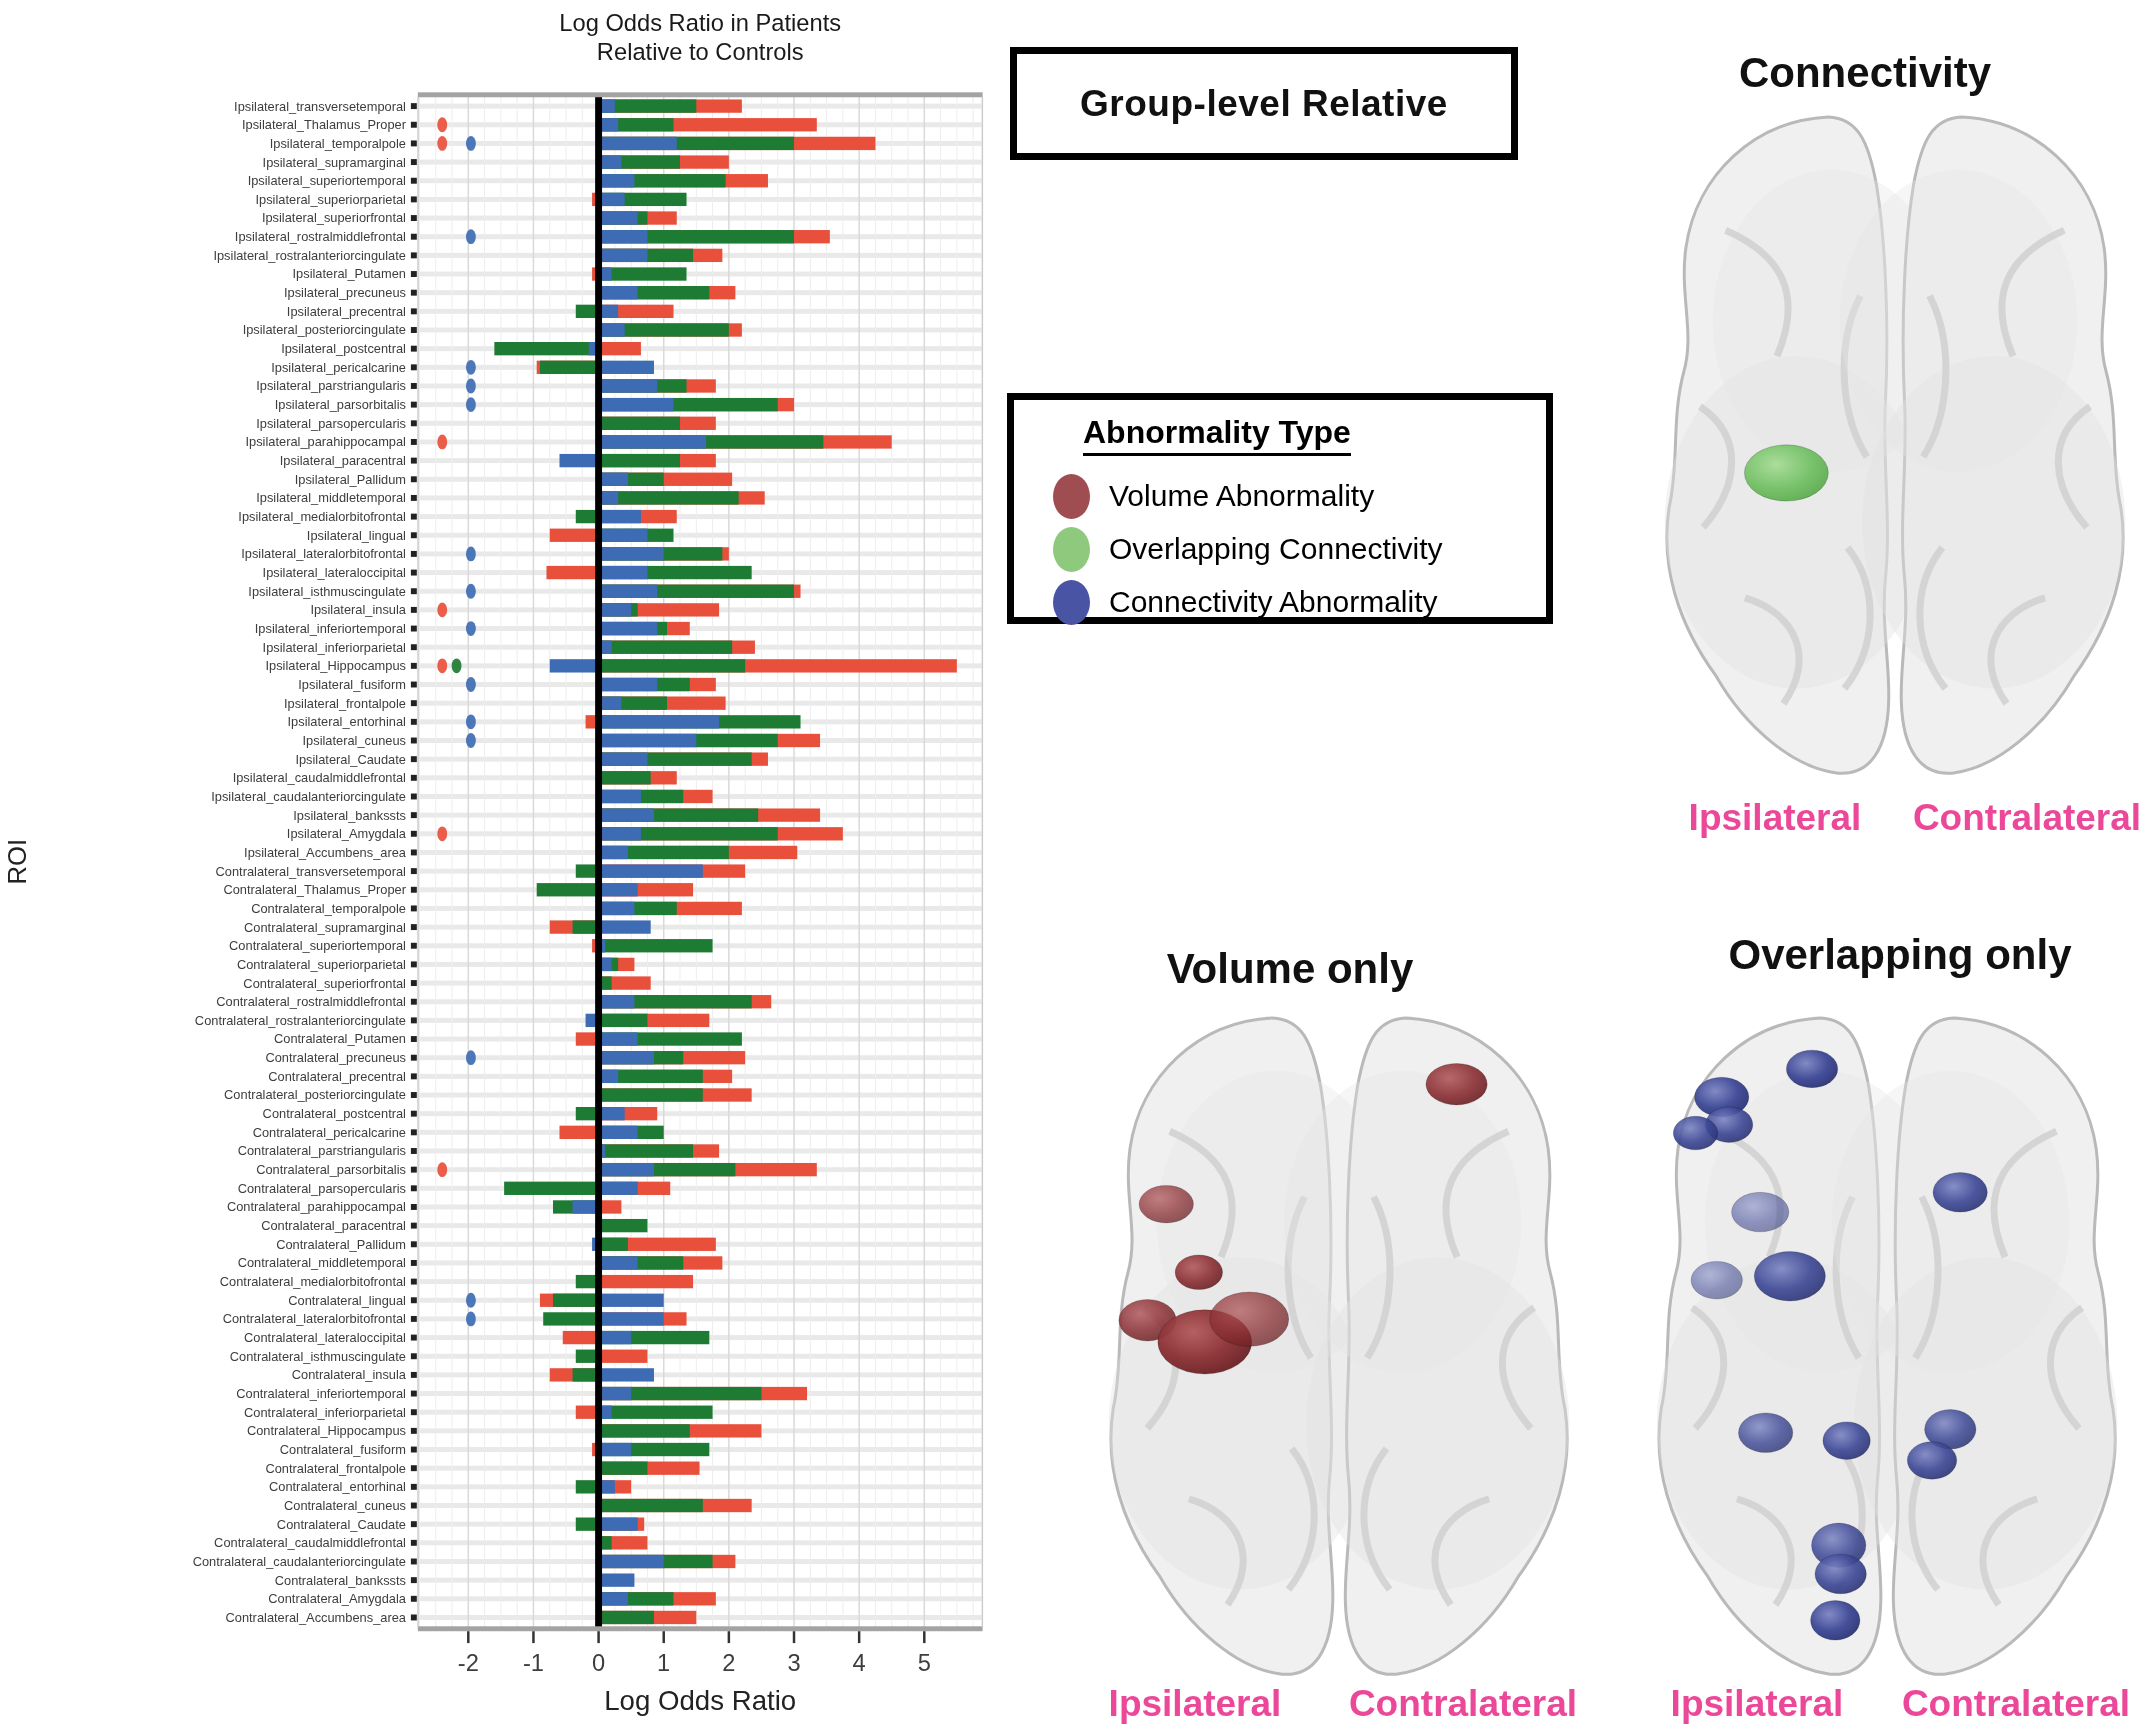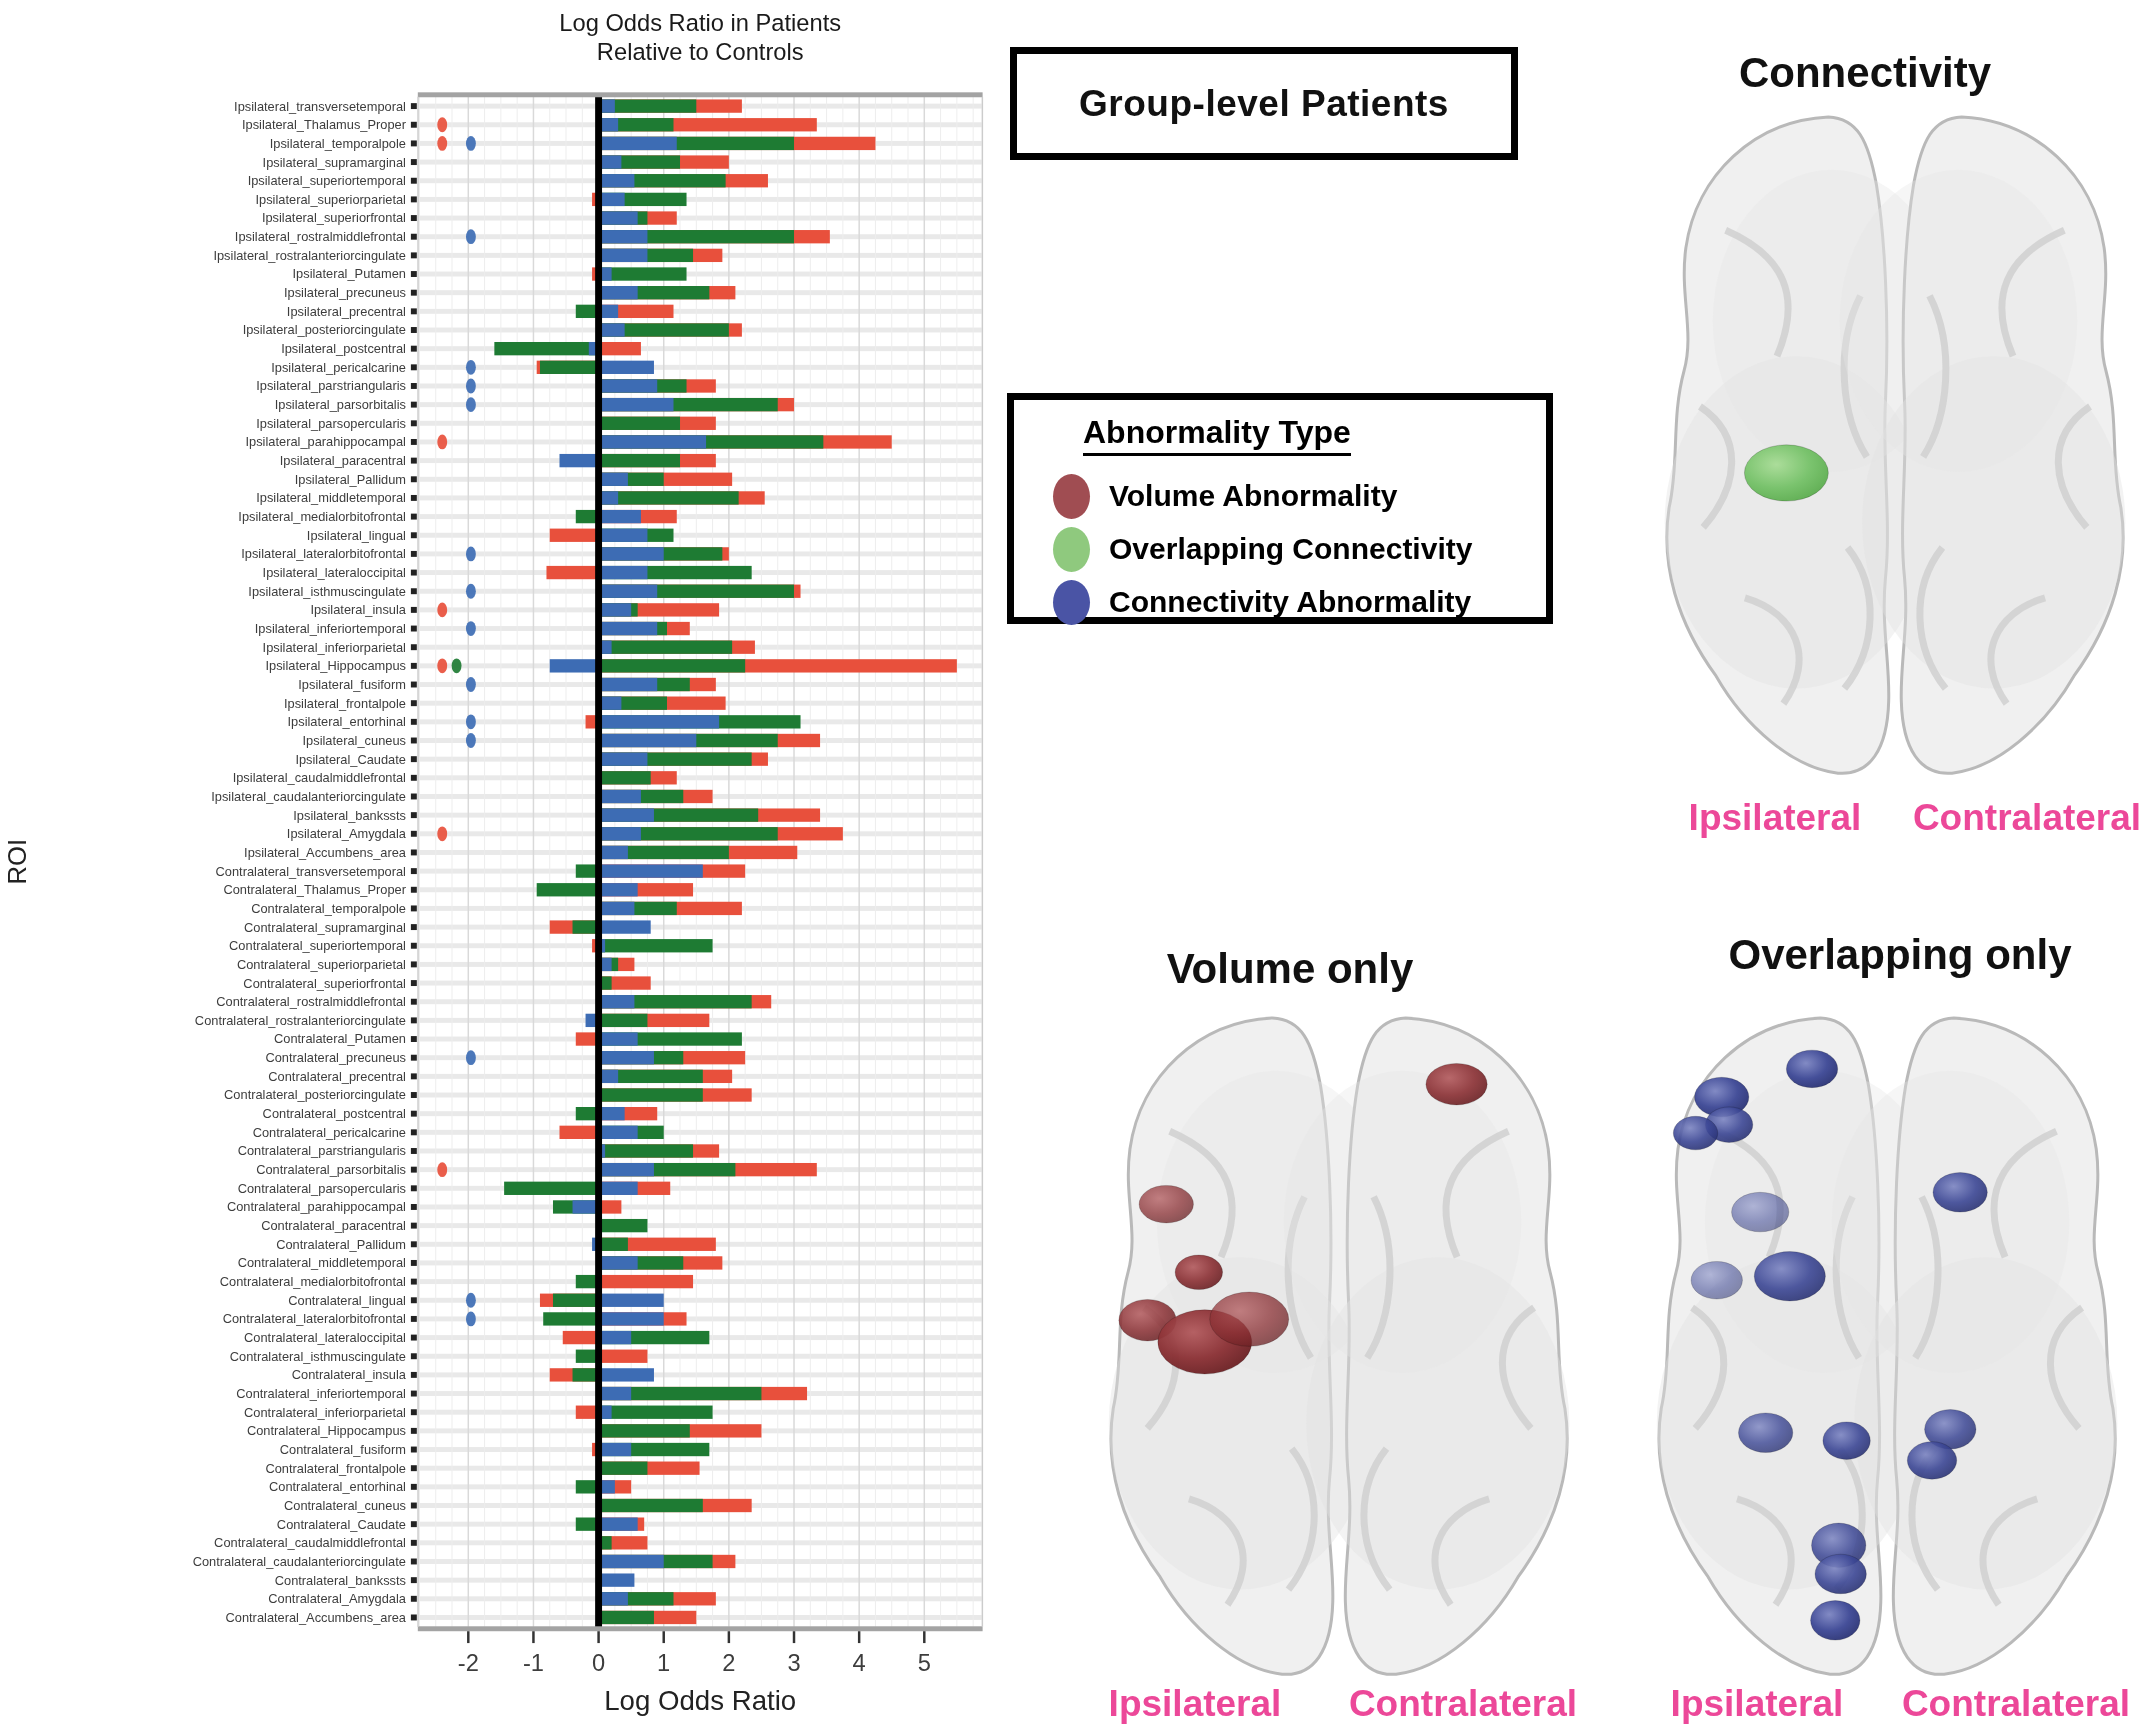--- a/index.html
+++ b/index.html
@@ -13,21 +13,21 @@
   .legend-box{
     position:absolute;left:1007px;top:393px;width:546px;height:231px;
     border:7px solid #000;background:#fff;box-sizing:border-box;
   }
   .legend-title{
     margin:14px 0 8px 69px;font-size:32px;font-weight:600;color:#000;
     display:inline-block;border-bottom:3px solid #000;padding-bottom:2px;
   }
   .legend-item{display:flex;align-items:center;margin:11px 0 0 39px;height:42px;}
   .legend-swatch{width:37px;height:45px;border-radius:50%;flex:0 0 auto;margin-right:19px;}
-  .legend-label{font-size:30px;font-weight:700;color:#000;white-space:nowrap;}
+  .legend-label{font-size:30px;font-weight:400;color:#000;white-space:nowrap;}
   .brain-title{position:absolute;transform:translateX(-50%);font-size:42px;font-weight:700;color:#111;white-space:nowrap;}
   .brain-label{position:absolute;transform:translateX(-50%);font-size:37px;font-weight:700;color:#ec4899;white-space:nowrap;}
 </style>
 </head>
 <body>
 
 <svg id="scene" width="2140" height="1728" viewBox="0 0 4334 3500">
     <g>
       <rect x="848" y="209.89634146341464" width="1140" height="10" fill="#e9e9e9"></rect>
       <rect x="848" y="247.6890243902439" width="1140" height="10" fill="#e9e9e9"></rect>
@@ -684,21 +684,21 @@
     <ellipse cx="3740" cy="2918" rx="48" ry="38" fill="url(#gradConnectivity)" fill-opacity="0.9" stroke="rgba(0,0,0,0.18)" stroke-width="2"></ellipse>
     <ellipse cx="3724" cy="3130" rx="55" ry="45" fill="url(#gradConnectivity)" fill-opacity="0.85" stroke="rgba(0,0,0,0.18)" stroke-width="2"></ellipse>
     <ellipse cx="3728" cy="3188" rx="52" ry="40" fill="url(#gradConnectivity)" fill-opacity="0.9" stroke="rgba(0,0,0,0.18)" stroke-width="2"></ellipse>
     <ellipse cx="3717" cy="3282" rx="50" ry="40" fill="url(#gradConnectivity)" fill-opacity="0.95" stroke="rgba(0,0,0,0.18)" stroke-width="2"></ellipse>
     <ellipse cx="3970" cy="2415" rx="55" ry="40" fill="url(#gradConnectivity)" fill-opacity="0.9" stroke="rgba(0,0,0,0.18)" stroke-width="2"></ellipse>
     <ellipse cx="3950" cy="2895" rx="52" ry="40" fill="url(#gradConnectivity)" fill-opacity="0.85" stroke="rgba(0,0,0,0.18)" stroke-width="2"></ellipse>
     <ellipse cx="3913" cy="2958" rx="50" ry="38" fill="url(#gradConnectivity)" fill-opacity="0.9" stroke="rgba(0,0,0,0.18)" stroke-width="2"></ellipse>
   </svg>
 
 <div class="group-box">
-  <span>Group-level Patients</span>
+  <span>Group-level Relative</span>
 </div>
 
 <div class="legend-box">
   <span class="legend-title">Abnormality Type</span>
   <div class="legend-item">
     <span class="legend-swatch" id="sw0" style="background: rgb(160, 77, 82);"></span>
     <span class="legend-label">Volume Abnormality</span>
   </div>
   <div class="legend-item">
     <span class="legend-swatch" id="sw1" style="background: rgb(143, 201, 126);"></span>

